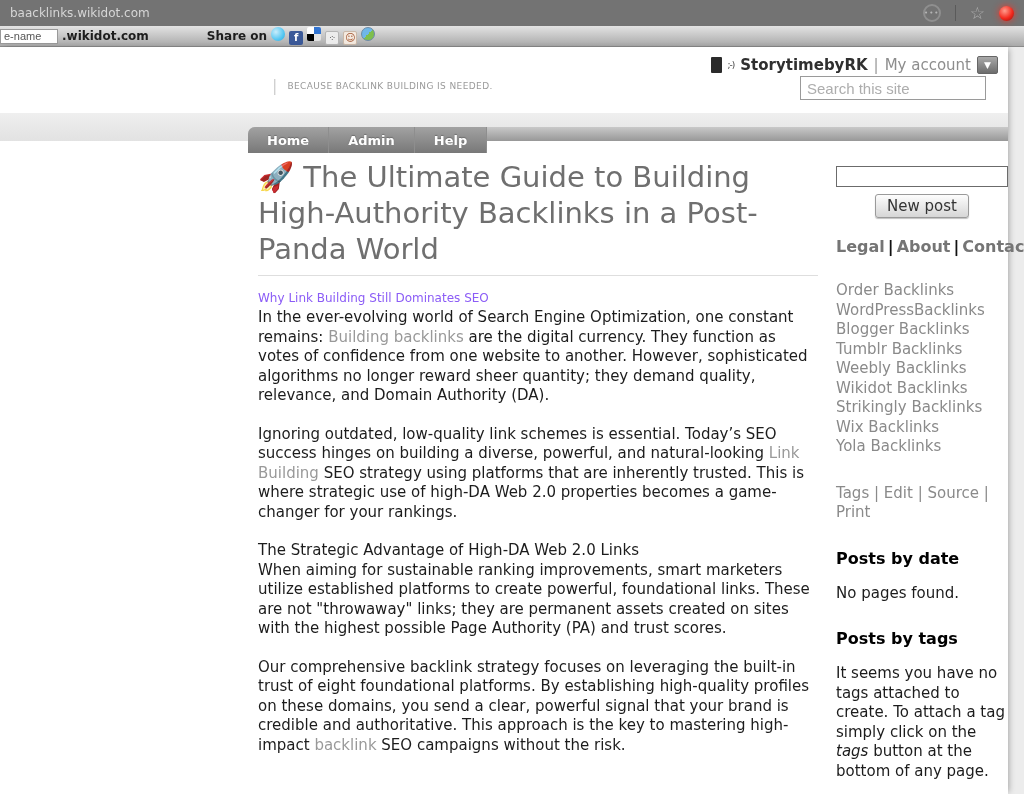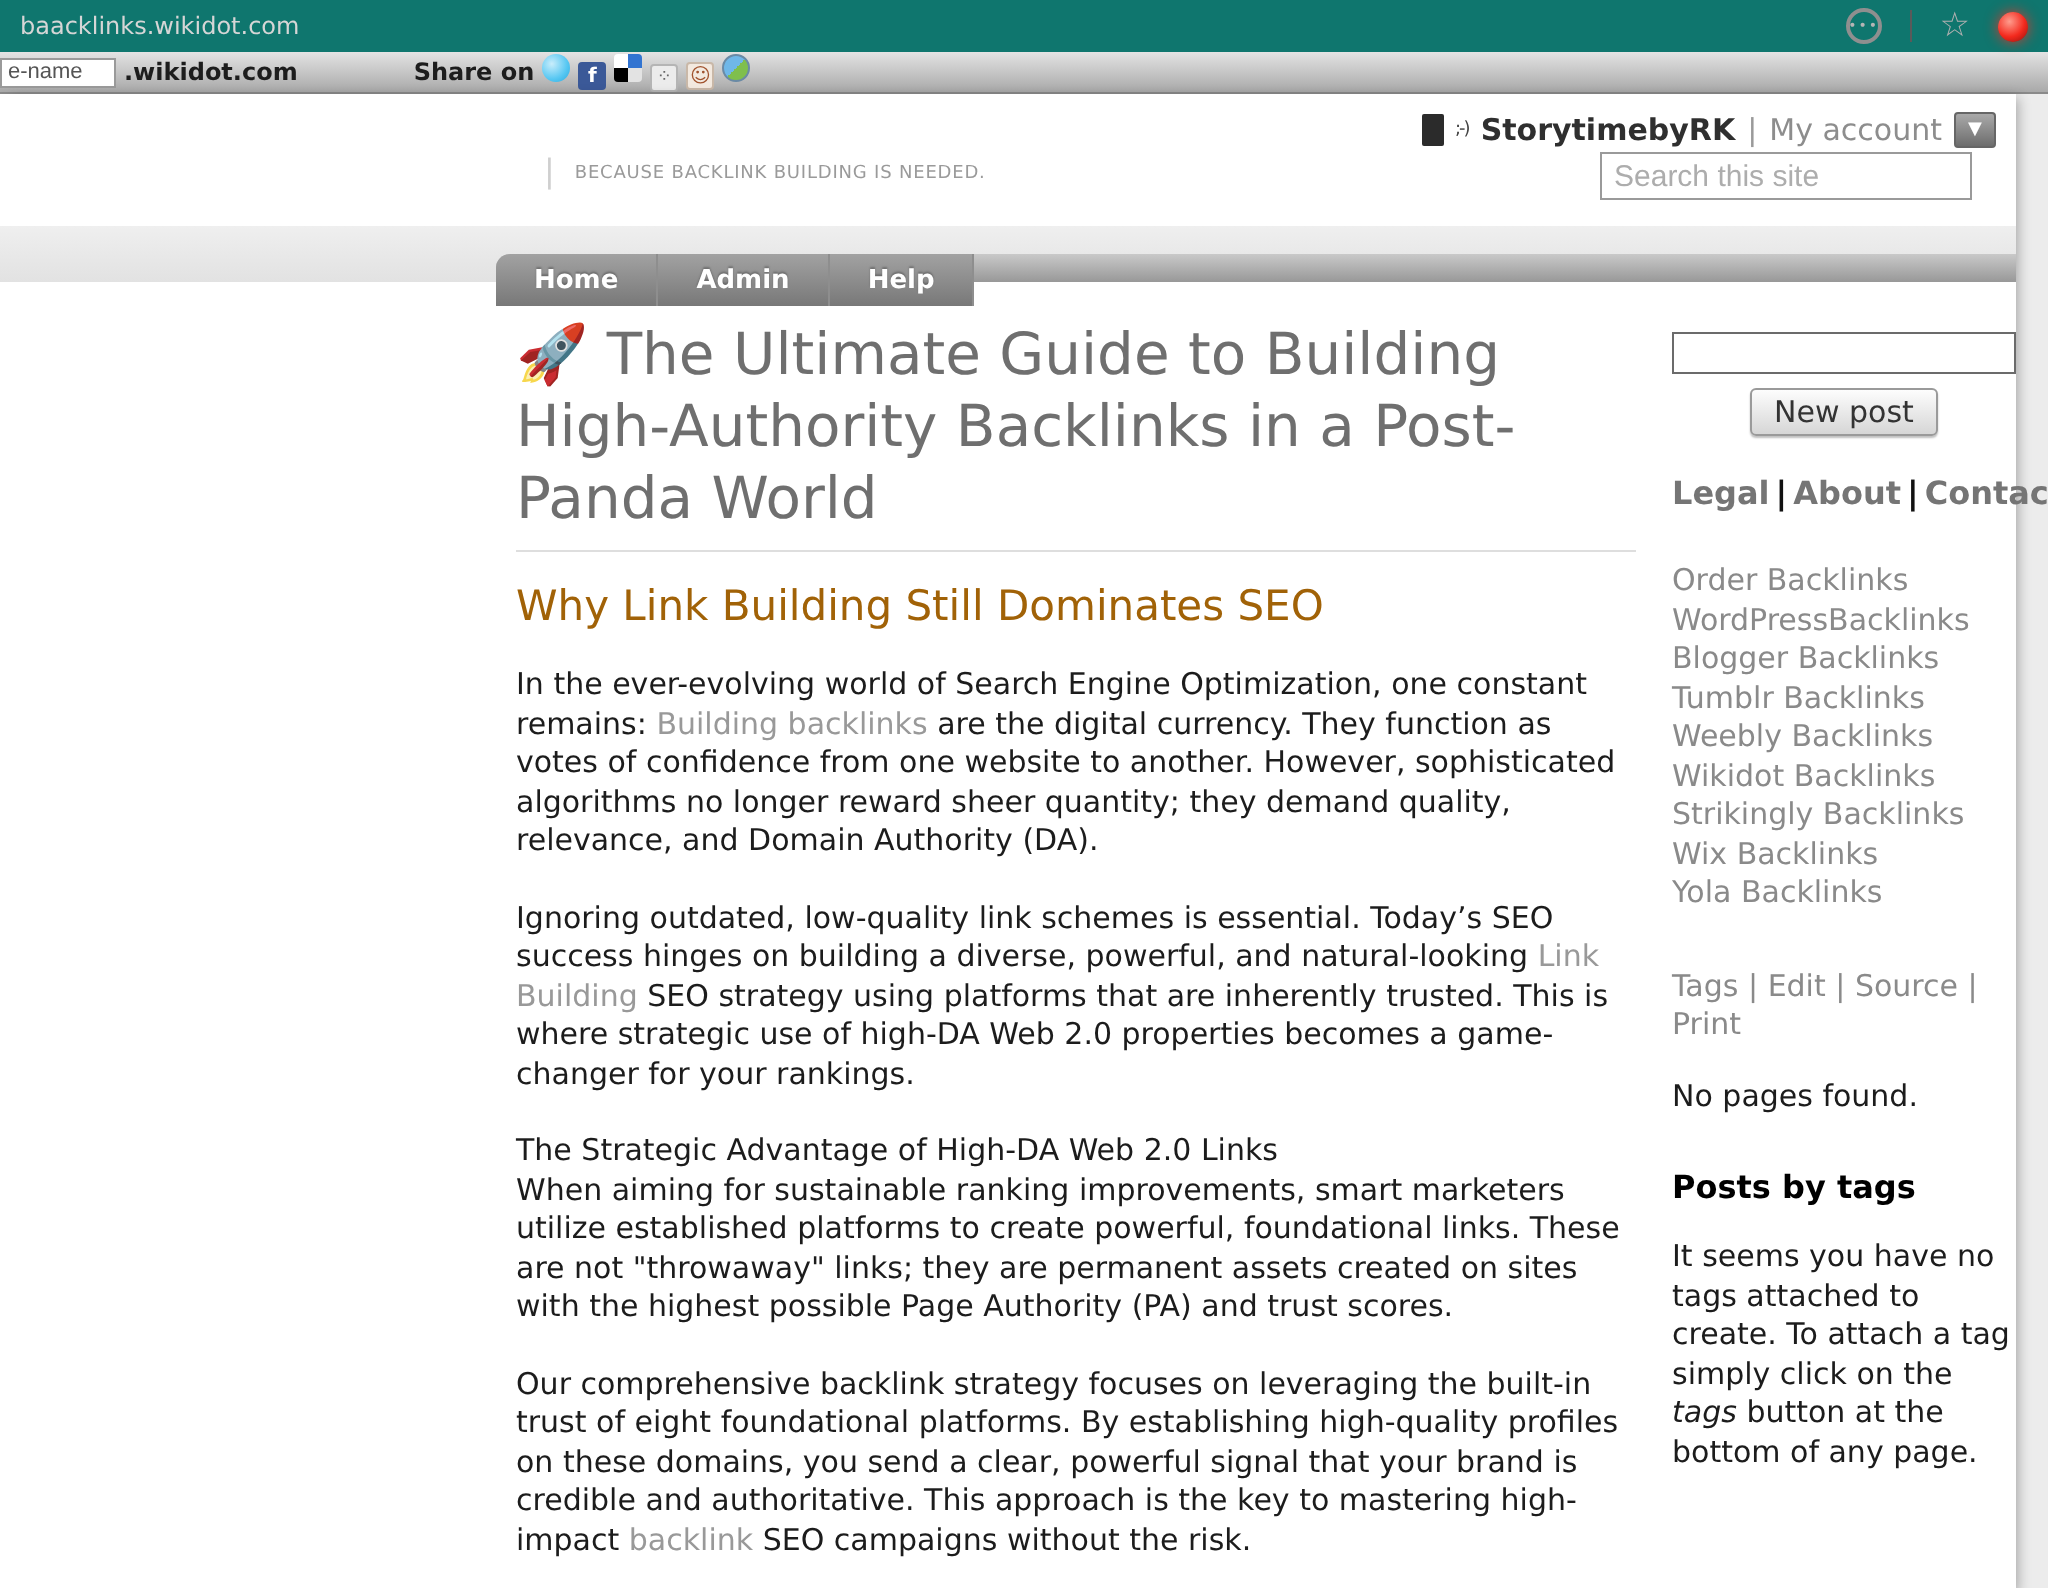--- a/index.html
+++ b/index.html
@@ -1,20 +1,20 @@
 <!DOCTYPE html>
 <html><head>
 <meta charset="utf-8">
 <style>
   * { margin:0; padding:0; box-sizing:border-box; }
   html,body { width:1024px; height:794px; overflow:hidden;
     font-family:"DejaVu Sans", sans-serif; background:#ececec; }
 
   
-  .topbar { height:26px; background:#0f766e; display:flex; align-items:center;
+  .topbar { height:26px; background:#737373; display:flex; align-items:center;
     padding:0 10px; }
   .topbar-url { color:#d6d6d6; font-size:12px; }
   .topbar-spacer { flex:1; }
   .bicon { display:inline-flex; align-items:center; justify-content:center; margin-left:14px; }
   .bicon-ellipsis { width:18px; height:18px; border:2px solid #8f8f8f; border-radius:50%;
     color:#b5b5b5; font-size:11px; line-height:1; }
   .bicon-ellipsis::before { content:"•••"; font-size:7px; letter-spacing:1px; }
   .tb-sep { width:1px; height:16px; background:#5a5a5a; margin-left:14px; }
   .bicon-star { color:#b0b0b0; font-size:17px; }
   .bicon-star::before { content:"☆"; }
@@ -81,21 +81,21 @@
     background:linear-gradient(#a2a2a2,#787878); border-right:1px solid #8e8e8e;
     color:#fff; font-size:13px; font-weight:bold; cursor:pointer;
     text-shadow:0 -1px 1px rgba(0,0,0,.25); }
   .nav-tab:first-child { border-radius:7px 0 0 0; }
 
   .content { display:flex; }
   .main-col { margin-left:258px; width:560px; }
   .page-title { margin-top:18px; font-size:29px; line-height:36px; color:#6f6f6f;
     font-weight:normal; }
   .title-hr { border:none; border-top:1px solid #dedede; margin:8px 0 15px; }
-  .subtitle { font-size:21px; color:#a16207; font-weight:normal; margin-bottom:18px; }
+  .subtitle { font-size:12px; color:#8b5cf6; font-weight:normal; margin-bottom:3px; }
   .main-col p { font-size:15px; line-height:19.5px; color:#1c1c1c; margin-bottom:19px; }
   .inline-link { color:#999999; text-decoration:none; }
 
   .side-col { margin-left:auto; width:172px; margin-right:0; font-size:15px; color:#1c1c1c; }
   .new-post-input { margin-top:25px; width:172px; height:21px; border:1px solid #6b6b6b;
     background:#fff; padding:0 4px; font-size:13px; }
   .new-post-row { text-align:center; margin-top:7px; }
   .new-post-btn { font-family:"DejaVu Sans", sans-serif; font-size:15px; color:#333;
     background:linear-gradient(#fdfdfd,#d6d6d6); border:1px solid #9a9a9a;
     border-radius:3px; padding:2px 11px; box-shadow:0 1px 1px rgba(0,0,0,.25); cursor:pointer; }
@@ -183,19 +183,20 @@
           <a href="#">WordPressBacklinks</a>
           <a href="#">Blogger Backlinks</a>
           <a href="#">Tumblr Backlinks</a>
           <a href="#">Weebly Backlinks</a>
           <a href="#">Wikidot Backlinks</a>
           <a href="#">Strikingly Backlinks</a>
           <a href="#">Wix Backlinks</a>
           <a href="#">Yola Backlinks</a>
         </div>
       <div class="action-links" id="action-links"><a href="#">Tags</a> | <a href="#">Edit</a> | <a href="#">Source</a> | <a href="#">Print</a></div>
+      <div class="side-heading">Posts by date</div>
       <div class="side-text">No pages found.</div>
       <div class="side-heading">Posts by tags</div>
       <p class="side-text" id="tags-help"><span>It seems you have no tags attached to create. To attach a tag simply click on the </span><em>tags</em><span> button at the bottom of any page.</span></p>
     </div>
   </div>
 
 </div>
 
 </body></html>

